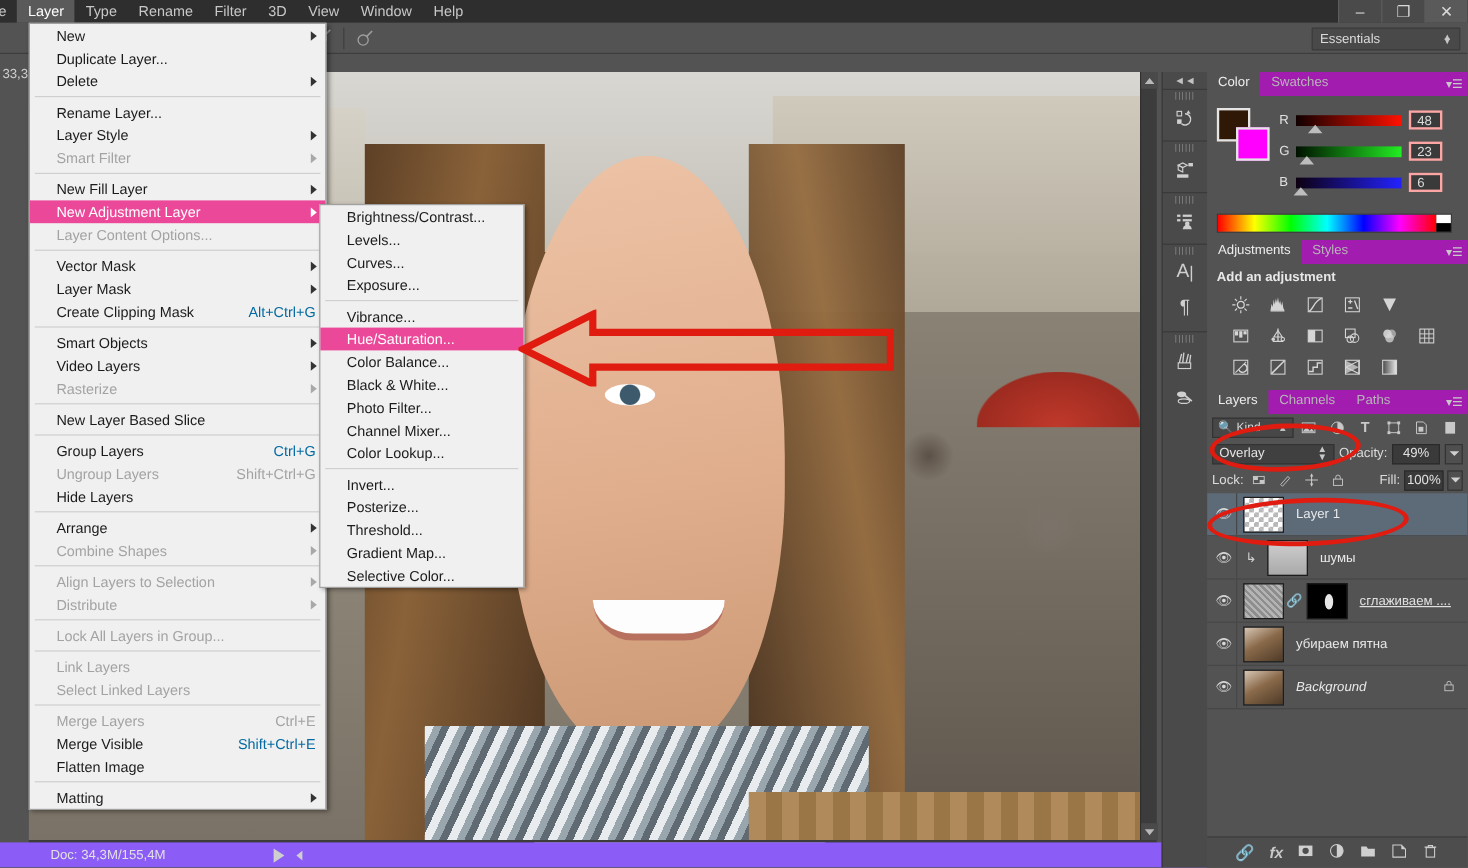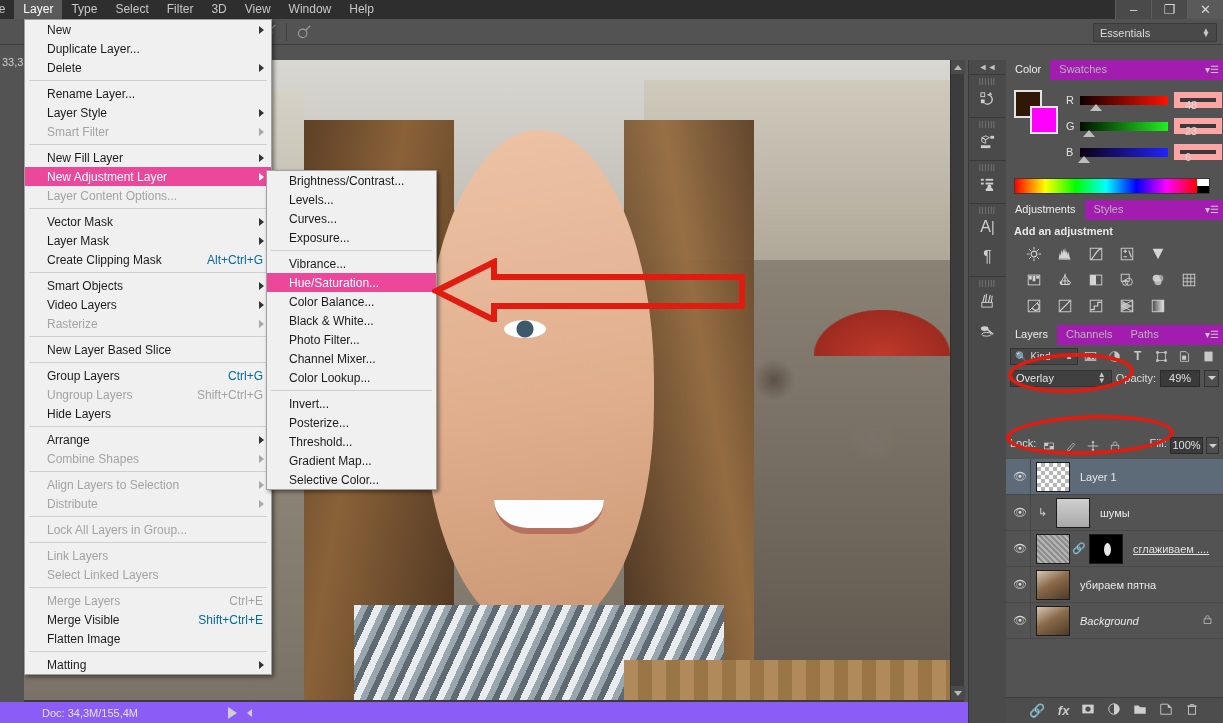--- a/index.html
+++ b/index.html
@@ -146,21 +146,21 @@
   .sw-fg { position: absolute; left: 0; top: 0; width: 28px; height: 28px; background: #301806; border: 2px solid #e4e4e4; }
   .sw-bg { position: absolute; left: 16px; top: 16px; width: 28px; height: 28px; background: #ff00ff; border: 2px solid #e4e4e4; }
   .chan { position: absolute; left: 60px; display: flex; align-items: center; }
   .chan .cl { width: 12px; color: #e0e0e0; font-size: 11px; }
   .chan .bar { width: 88px; height: 9px; margin: 0 6px 0 2px; position: relative; }
   .chan .bar.r { background: linear-gradient(90deg,#100000,#ff1100); }
   .chan .bar.g { background: linear-gradient(90deg,#001000,#22ee22); }
   .chan .bar.b { background: linear-gradient(90deg,#0d0010,#2222ff); }
   .chan .knob { position: absolute; top: 8px; width: 0; height: 0;
     border-left: 6px solid transparent; border-right: 6px solid transparent; border-bottom: 7px solid #bdbdbd; }
-  .chan .val { width: 48px; height: 16px; background: #3a3a3a; border: 6px solid #fca5a5;
+  .chan .val { width: 28px; height: 16px; background: #3a3a3a; border: 2px solid #fca5a5;
     color: #dcdcdc; font-size: 11px; line-height: 14px; padding-left: 5px; }
   .spectrum { position: absolute; left: 8px; bottom: 6px; width: 196px; height: 16px; display:flex;
     border: 1px solid #3a3a3a; }
   .spectrum .ramp { flex: 1; background: linear-gradient(90deg,#ff0000,#ffff00,#00ff00,#00ffff,#0000ff,#ff00ff,#ff0000); }
   .spectrum .wb { width: 12px; display: flex; flex-direction: column; }
   .spectrum .wb i { flex: 1; }
   .spectrum .wb i:first-child { background: #ffffff; }
   .spectrum .wb i:last-child { background: #000000; }
 
   
@@ -181,21 +181,21 @@
     color: #c8c8c8; font-size: 12px; }
   .blendrow { height: 22px; display: flex; align-items: center; padding: 0 4px; gap: 4px; }
   .blendsel { width: 102px; height: 17px; background: #404040; border: 1px solid #333;
     display: flex; align-items: center; padding: 0 5px; color: #e4e4e4; font-size: 11px; }
   .blendsel .sp { margin-left: auto; color: #c8c8c8; font-size: 8px; line-height: 6px; text-align:center;}
   .lbl { font-size: 11px; color: #dcdcdc; }
   .numfield { width: 40px; height: 17px; background: #3a3a3a; border: 1px solid #2a2a2a;
     color: #e0e0e0; font-size: 11px; line-height: 15px; text-align: center; }
   .miniDrop { width: 15px; height: 17px; background: #4f4f4f; border: 1px solid #333;
     display: flex; align-items: center; justify-content: center; }
-  .lockrow { height: 22px; display: flex; padding: 0 4px; gap: 3px; margin-top: 48px; }
+  .lockrow { height: 22px; display: flex; align-items: center; padding: 0 4px; gap: 3px; }
 
   .layerlist { background: #535353; }
   .lrow { height: 36px; display: flex; align-items: center; border-bottom: 1px solid #474747;
     padding-left: 2px; position: relative; }
   .lrow.sel { background: #5d6a78; }
   .eye { width: 24px; display: flex; align-items: center; justify-content: center; color: #d8d8d8; font-size: 11px; }
   .lrow .divider { position: absolute; left: 24px; top: 0; bottom: 0; width: 1px; background: #474747; }
   .thumb32 { width: 34px; height: 30px; margin-left: 4px; border: 1px solid #1c1c1c; background: #8a8a8a; }
   .thumb32.checker { background:
       linear-gradient(45deg,#b6b6b6 25%,transparent 25%,transparent 75%,#b6b6b6 75%),
@@ -248,21 +248,21 @@
 </style>
 </head>
 <body>
 
 <div id="app">
 
   <div class="menubar">
     <div class="mi first">ge</div>
     <div class="mi active">Layer</div>
     <div class="mi">Type</div>
-    <div class="mi">Select</div>
+    <div class="mi">Rename</div>
     <div class="mi">Filter</div>
     <div class="mi">3D</div>
     <div class="mi">View</div>
     <div class="mi">Window</div>
     <div class="mi">Help</div>
     <div class="winbtns">
       <div class="winbtn">–</div>
       <div class="winbtn">❐</div>
       <div class="winbtn close">✕</div>
     </div>

